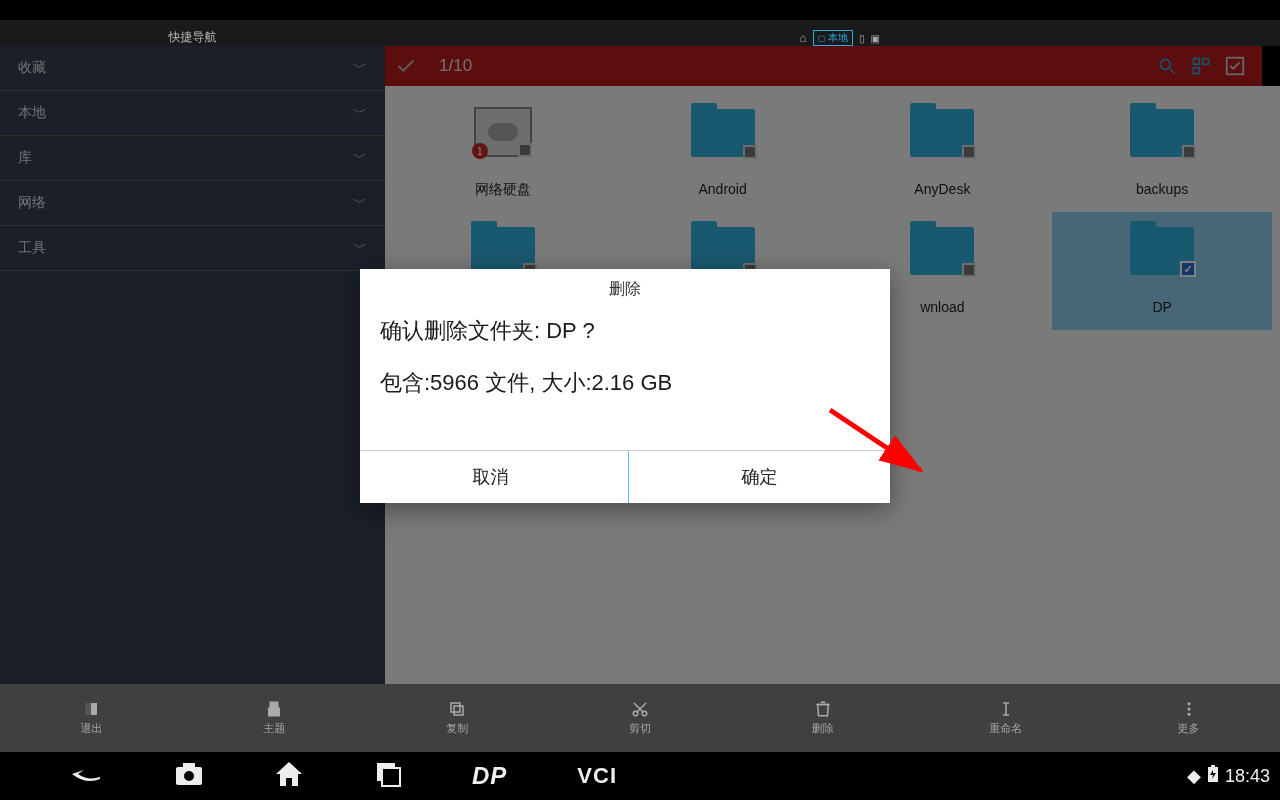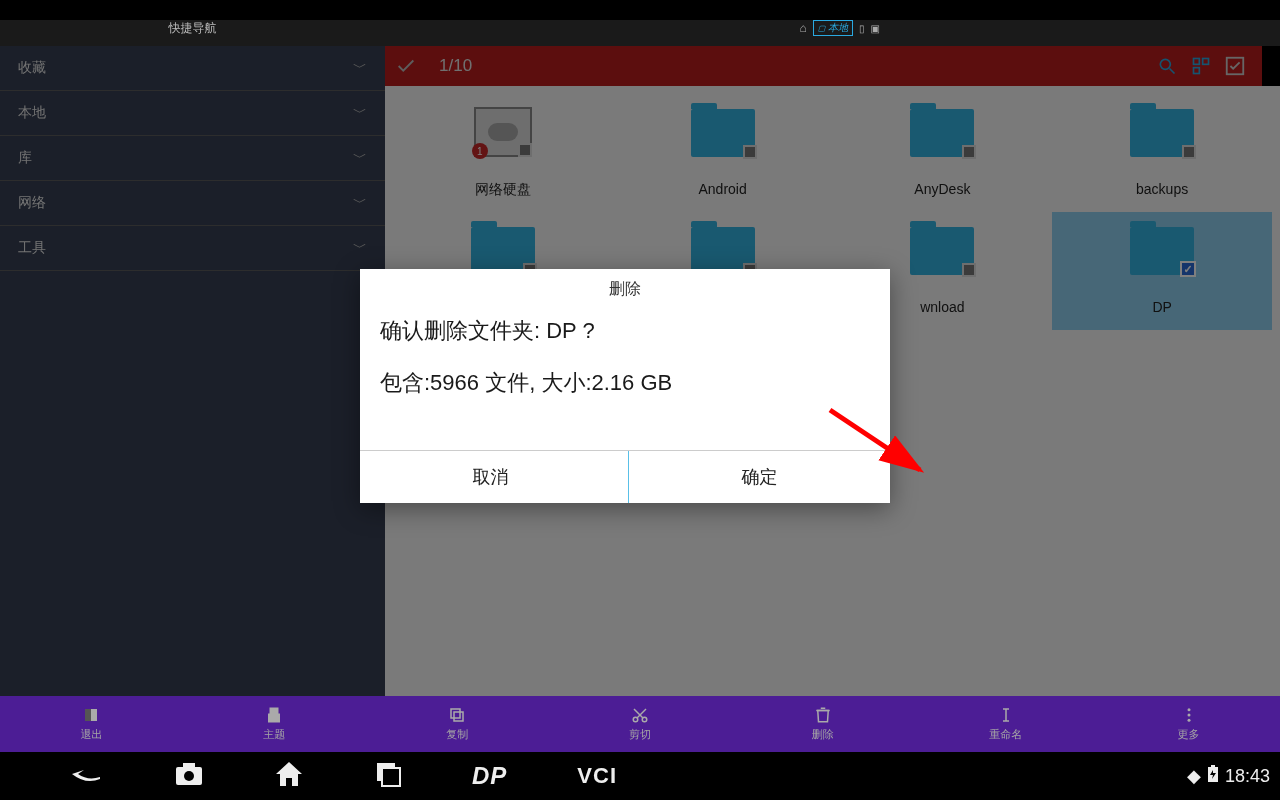--- a/index.html
+++ b/index.html
@@ -1,23 +1,23 @@
 <!DOCTYPE html>
 <html><head>
 <meta charset="utf-8">
 <style>
 * { margin: 0; padding: 0; box-sizing: border-box; font-family: Arial, "Microsoft YaHei", sans-serif; }
 html, body { width: 1280px; height: 800px; overflow: hidden; background: #000; }
 
 .status-bar-top { position: absolute; top: 0; left: 0; right: 0; height: 20px; background: #000; }
 
-.app-header { position: absolute; top: 20px; left: 0; right: 0; height: 26px; background: #1a1a1a; color: #bbb; font-size: 12px; display: flex; align-items: flex-start; }
+.app-header { position: absolute; top: 20px; left: 0; right: 0; height: 26px; background: #1a1a1a; color: #bbb; font-size: 12px; display: flex; align-items: flex-end; }
 .app-header .qn { width: 385px; text-align: center; }
 .app-header .path { flex: 1; display: flex; justify-content: flex-end; align-items: center; gap: 6px; padding-right: 400px; color: #aaa; }
-.app-header .path .loc { border: 1px solid #2aa9e0; padding: 0 4px; color: #2aa9e0; font-size: 10px; font-style: italic; }
+.app-header .path .loc { border: 1px solid #2aa9e0; padding: 0 4px; color: #2aa9e0; font-size: 10px; }
 
 .sidebar { position: absolute; top: 46px; left: 0; width: 385px; bottom: 104px; background: #0f172a; }
 .sb-item { height: 45px; display: flex; align-items: center; justify-content: space-between; padding: 0 18px; color: #bfbfbf; border-bottom: 1px solid #333; font-size: 14px; cursor: pointer; }
 .sb-item .chev { color: #888; }
 
 .content-hdr { position: absolute; top: 46px; left: 385px; right: 18px; height: 40px; background: #b91c1c; display: flex; align-items: center; padding: 0 10px; color: #ddd; }
 .content-hdr .check { width: 22px; height: 22px; color: #bbb; }
 .content-hdr .count { margin-left: 22px; font-size: 17px; color: #e0e0e0; }
 .content-hdr .spacer { flex: 1; }
 .content-hdr .hdr-icon { width: 34px; display: flex; justify-content: center; color: #2aa9e0; }
@@ -43,21 +43,21 @@
 .dialog { position: absolute; left: 360px; top: 269px; width: 530px; background: #fff; box-shadow: 0 6px 24px rgba(0,0,0,0.4); }
 .dlg-title { text-align: center; padding: 10px 0; font-size: 16px; color: #333; }
 .dlg-body { padding: 6px 36px 30px 20px; }
 .dlg-line { font-size: 22px; color: #1a1a1a; margin-bottom: 22px; }
 .dlg-btns { display: flex; border-top: 1px solid #ccc; gap: 7px; }
 .dlg-btn { flex: 1; text-align: center; padding: 14px 0; font-size: 18px; color: #222; cursor: pointer; }
 .dlg-btn + .dlg-btn { border-left: 1px solid #59c0e8; }
 
 .arrow { position: absolute; left: 820px; top: 400px; pointer-events: none; }
 
-.toolbar { position: absolute; left: 0; right: 0; bottom: 48px; height: 56px; background: #4c1d95; display: flex; }
+.toolbar { position: absolute; left: 0; right: 0; bottom: 48px; height: 68px; background: #404040; display: flex; }
 .tb-item { flex: 1; display: flex; flex-direction: column; align-items: center; justify-content: center; color: #a5a5a5; font-size: 11px; gap: 3px; cursor: pointer; }
 .tb-icon { height: 18px; display: flex; align-items: center; justify-content: center; color: #aaa; }
 
 .nav-bar { position: absolute; left: 0; right: 0; bottom: 0; height: 48px; background: #000; display: flex; align-items: center; }
 .nav-icons { display: flex; align-items: center; gap: 70px; padding-left: 70px; }
 .nav-icon { color: #eee; cursor: pointer; }
 .nav-bar .status { margin-left: auto; display: flex; align-items: center; gap: 6px; padding-right: 10px; color: #eee; font-size: 18px; }
 </style>
 </head>
 <body>

